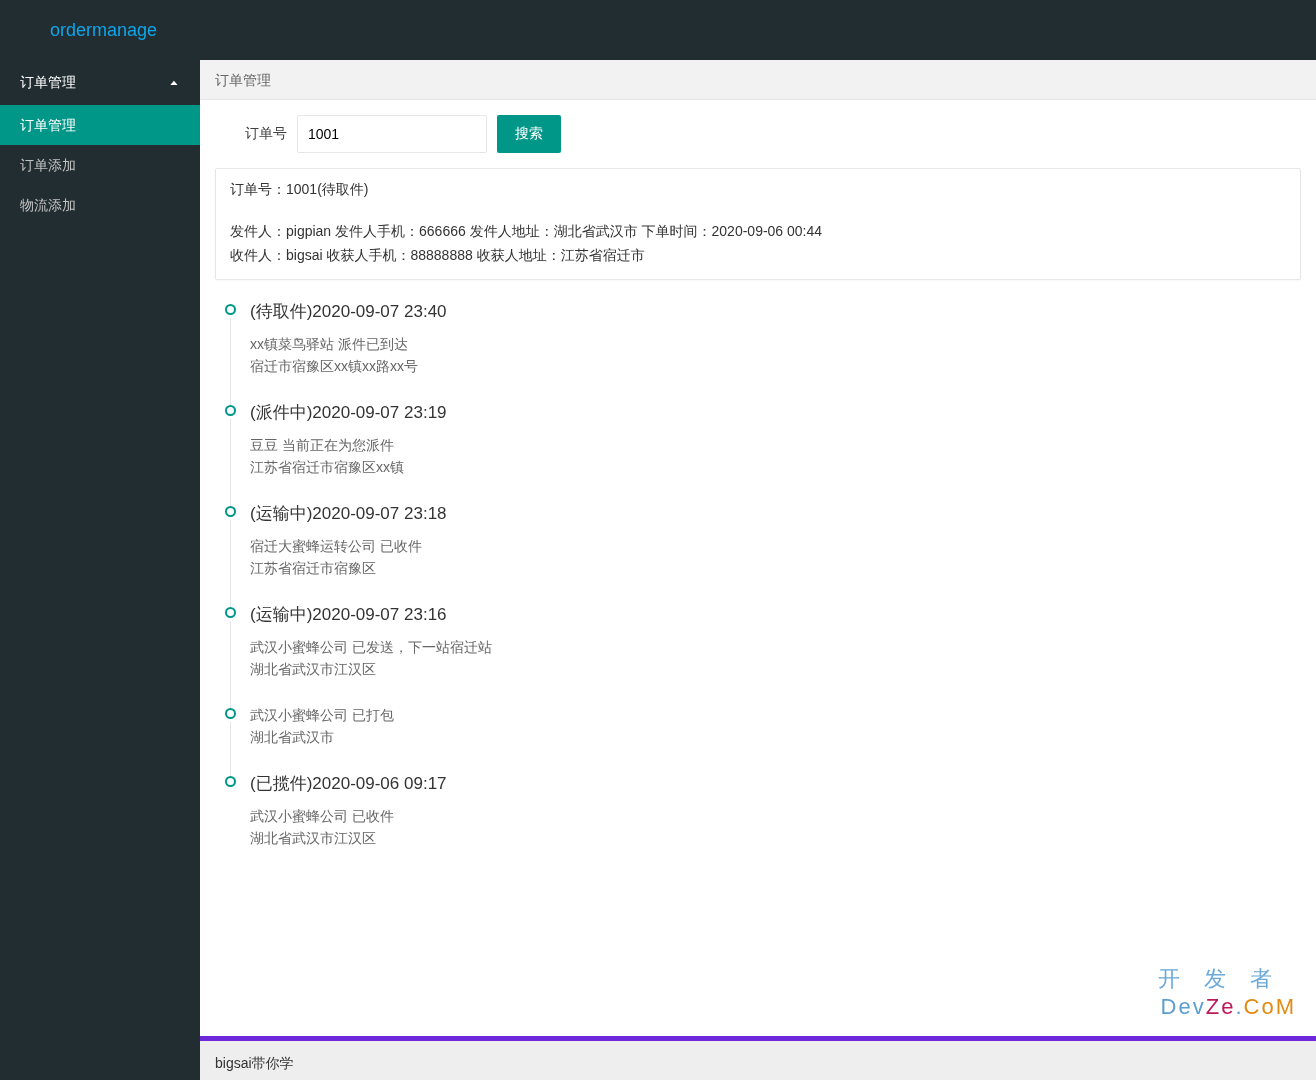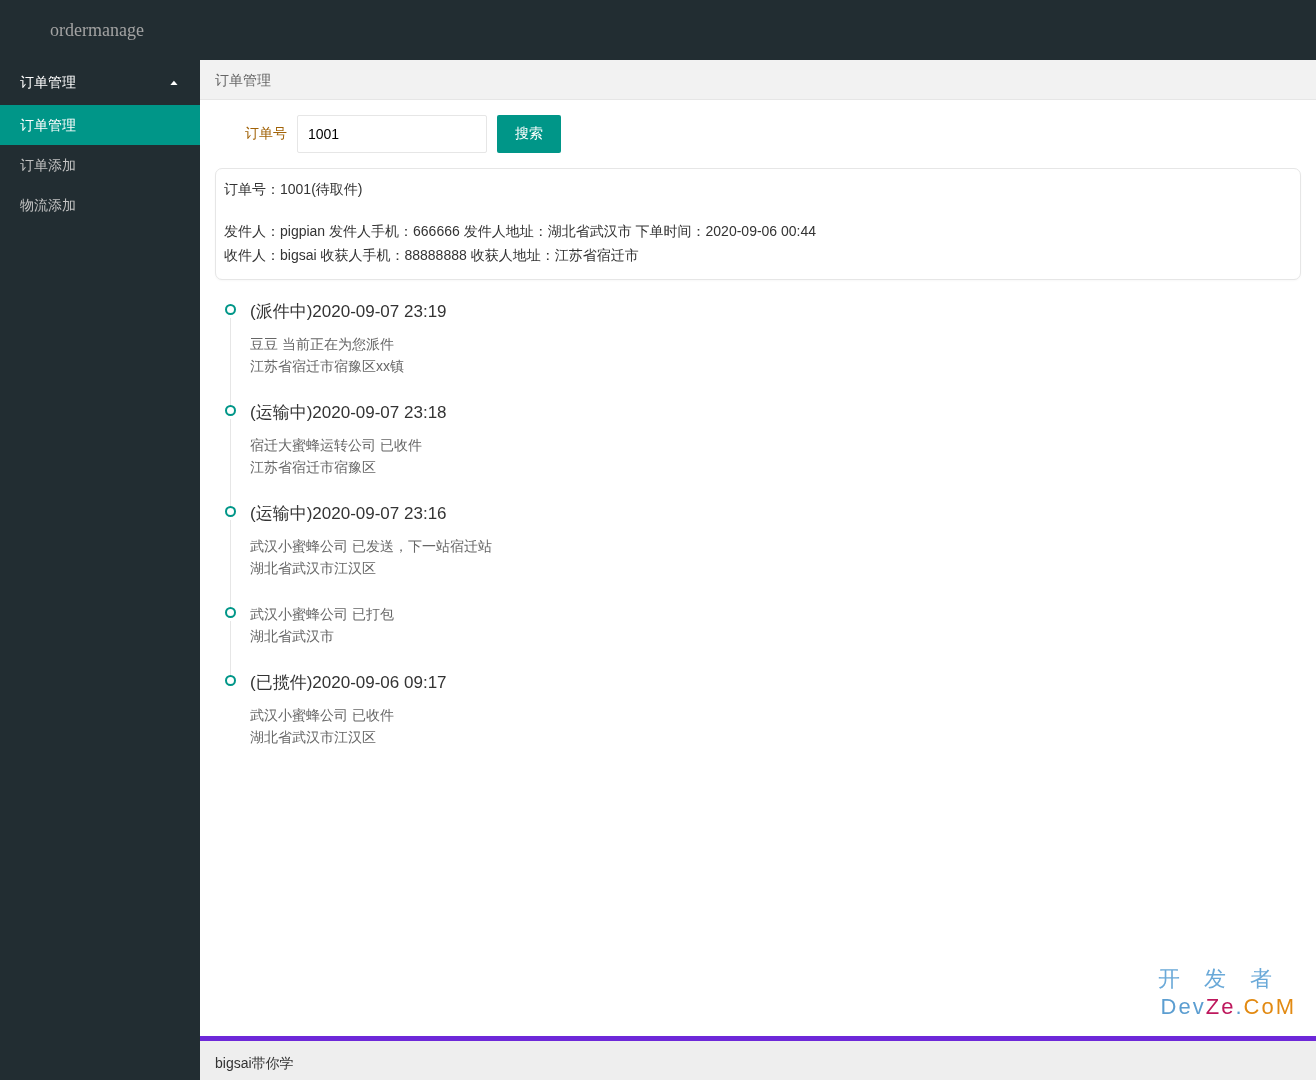--- a/index.html
+++ b/index.html
@@ -11,23 +11,22 @@
   background: #f2f2f2;
 }
 .top-header {
   height: 60px;
   background: #222d32;
   display: flex;
   align-items: center;
   padding: 0 50px;
 }
 .brand {
-  color: #a3a3a3;
+  color: #0ea5e9;
   font-size: 18px;
-  font-family: Liberation Serif, serif;
 }
 .layout {
   display: flex;
   height: calc(100% - 60px);
   justify-content: center;
 }
 .sidebar {
   width: 200px;
   background: #222d32;
   color: #fff;
@@ -81,21 +80,21 @@
   overflow: auto;
 }
 .search-row {
   display: flex;
   align-items: center;
   gap: 10px;
   margin-bottom: 15px;
   margin-left: 30px;
 }
 .search-label {
-  color: #a16207;
+  color: #404040;
 }
 .search-input {
   height: 38px;
   border: 1px solid #e6e6e6;
   border-radius: 2px;
   padding: 0 10px;
   width: 190px;
   font-size: 14px;
   outline: none;
 }
@@ -104,22 +103,22 @@
   padding: 0 18px;
   background: #009688;
   color: #fff;
   border: none;
   border-radius: 2px;
   cursor: pointer;
   font-size: 14px;
 }
 .order-card {
   border: 1px solid #e6e6e6;
-  border-radius: 7px;
-  padding: 12px 8px;
+  border-radius: 2px;
+  padding: 12px 14px;
   background: #fff;
   margin-bottom: 20px;
   box-shadow: 0 1px 2px rgba(0,0,0,0.03);
 }
 .order-card .row1 {
   margin-bottom: 20px;
   color: #333;
 }
 .order-card .row2, .order-card .row3 {
   color: #333;
@@ -228,20 +227,26 @@
 
       <div class="order-card">
         <div class="row1">订单号：1001(待取件)</div>
         <div class="row2">发件人：pigpian 发件人手机：666666 发件人地址：湖北省武汉市 下单时间：2020-09-06 00:44</div>
         <div class="row3">收件人：bigsai 收获人手机：88888888 收获人地址：江苏省宿迁市</div>
       </div>
 
       <div class="timeline" id="timeline">
           <div class="timeline-item">
             <span class="timeline-dot"></span>
+            <div class="timeline-title">(待取件)2020-09-07 23:40</div>
+            <div class="timeline-text">xx镇菜鸟驿站 派件已到达</div>
+            <div class="timeline-text">宿迁市宿豫区xx镇xx路xx号</div>
+          </div>
+          <div class="timeline-item">
+            <span class="timeline-dot"></span>
             <div class="timeline-title">(派件中)2020-09-07 23:19</div>
             <div class="timeline-text">豆豆 当前正在为您派件</div>
             <div class="timeline-text">江苏省宿迁市宿豫区xx镇</div>
           </div>
           <div class="timeline-item">
             <span class="timeline-dot"></span>
             <div class="timeline-title">(运输中)2020-09-07 23:18</div>
             <div class="timeline-text">宿迁大蜜蜂运转公司 已收件</div>
             <div class="timeline-text">江苏省宿迁市宿豫区</div>
           </div>

